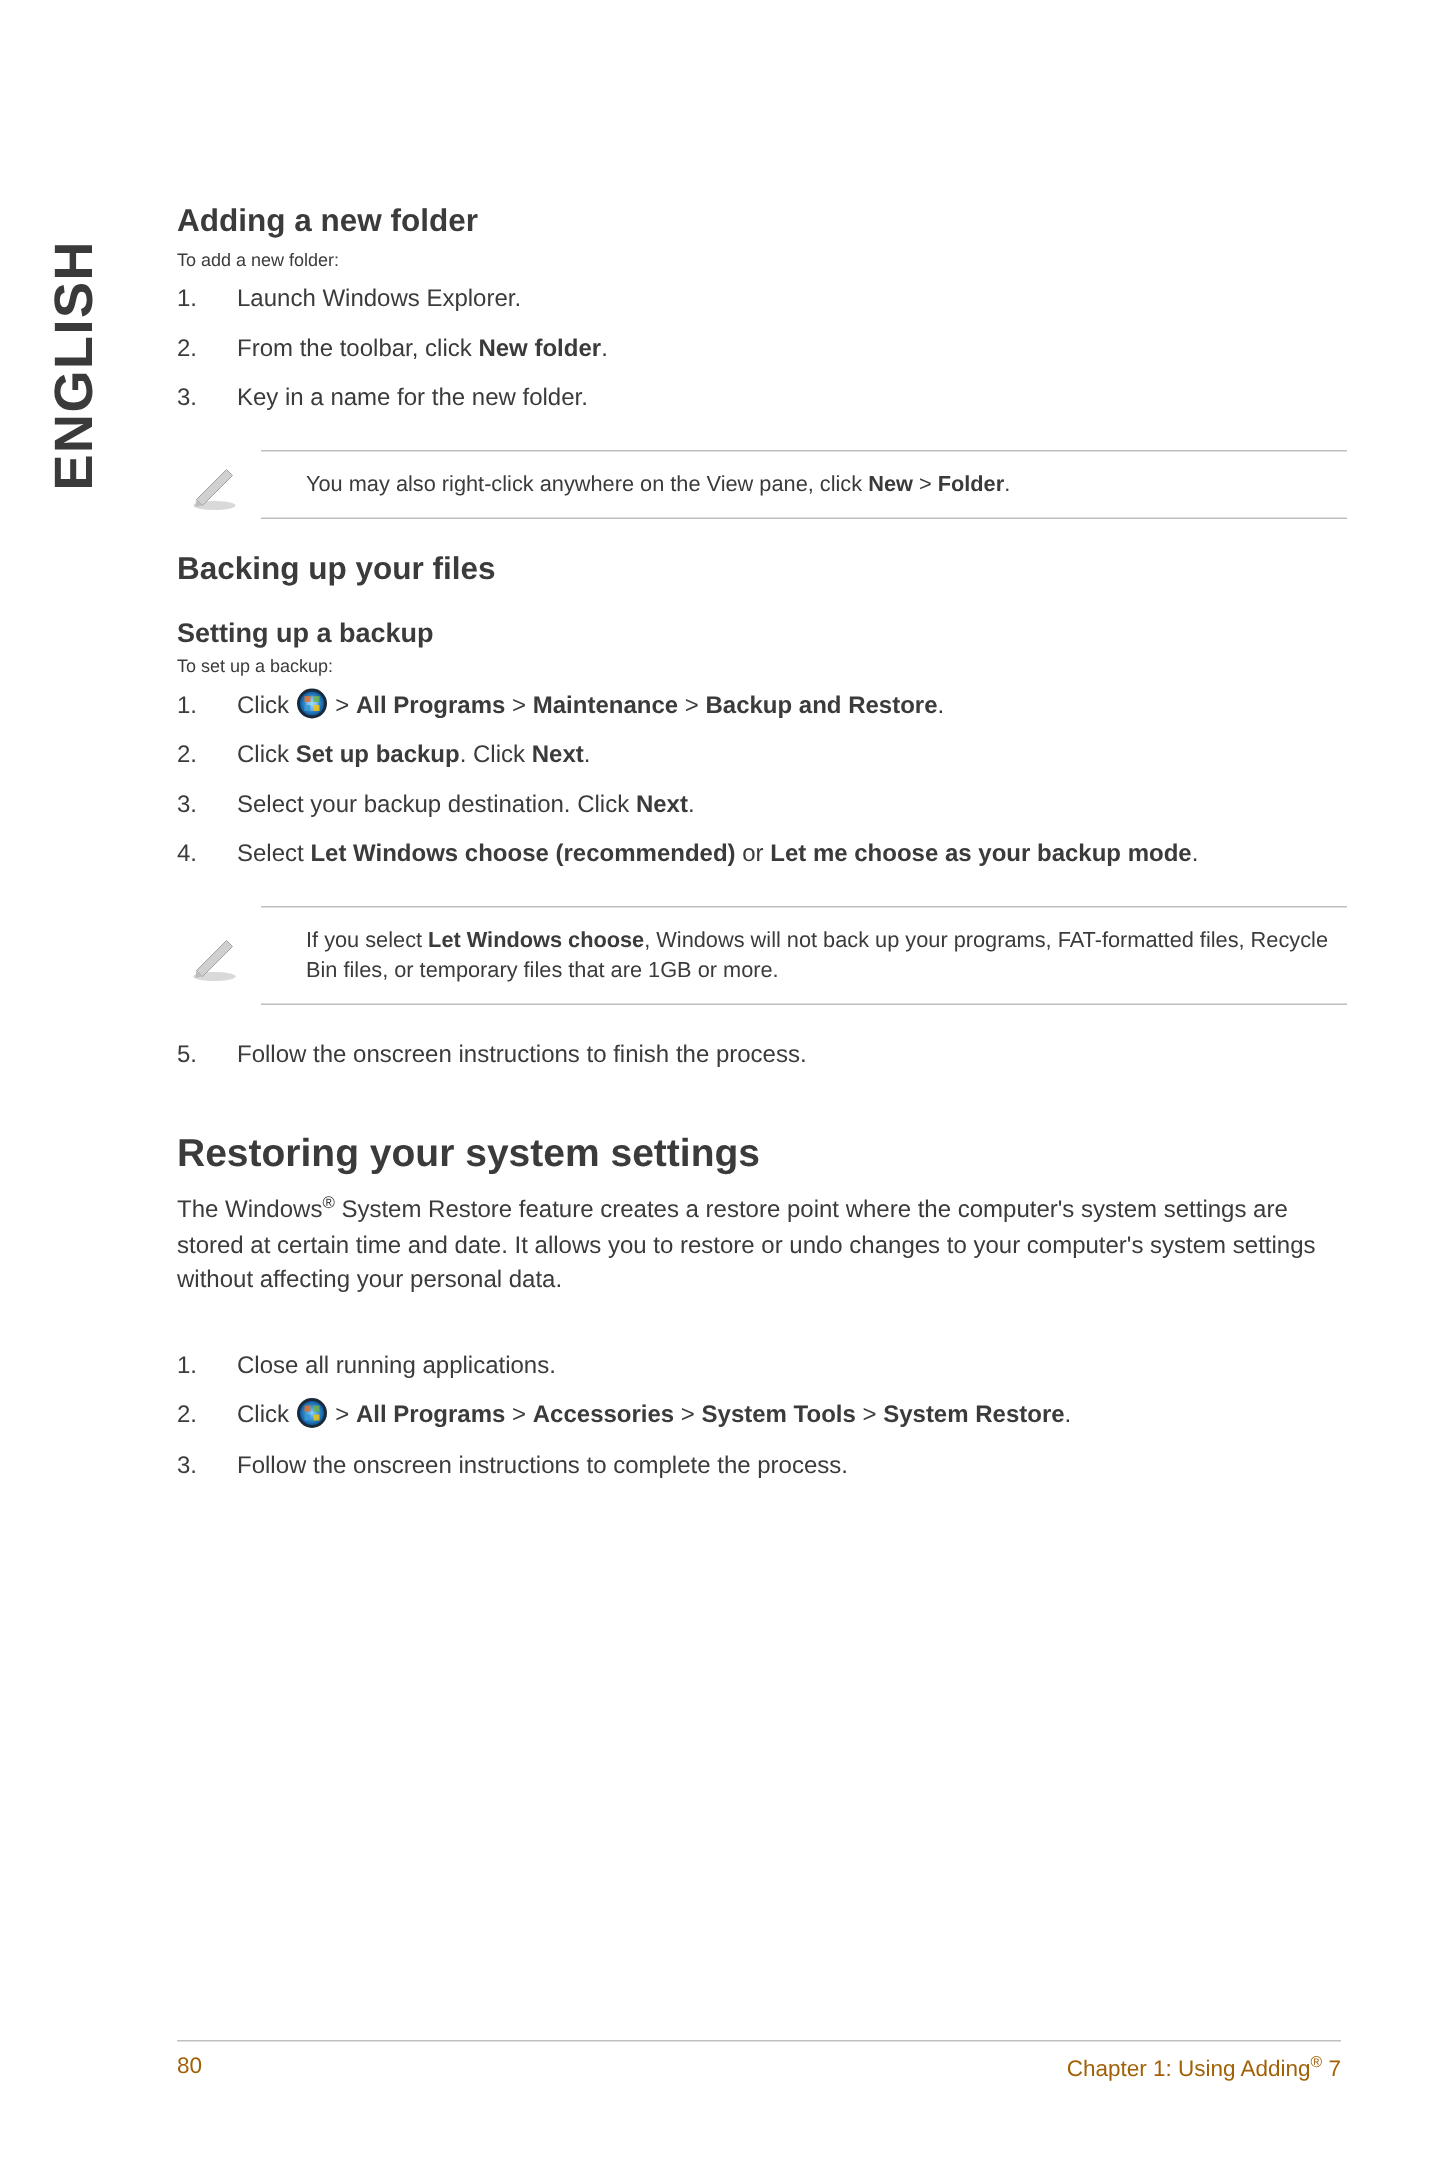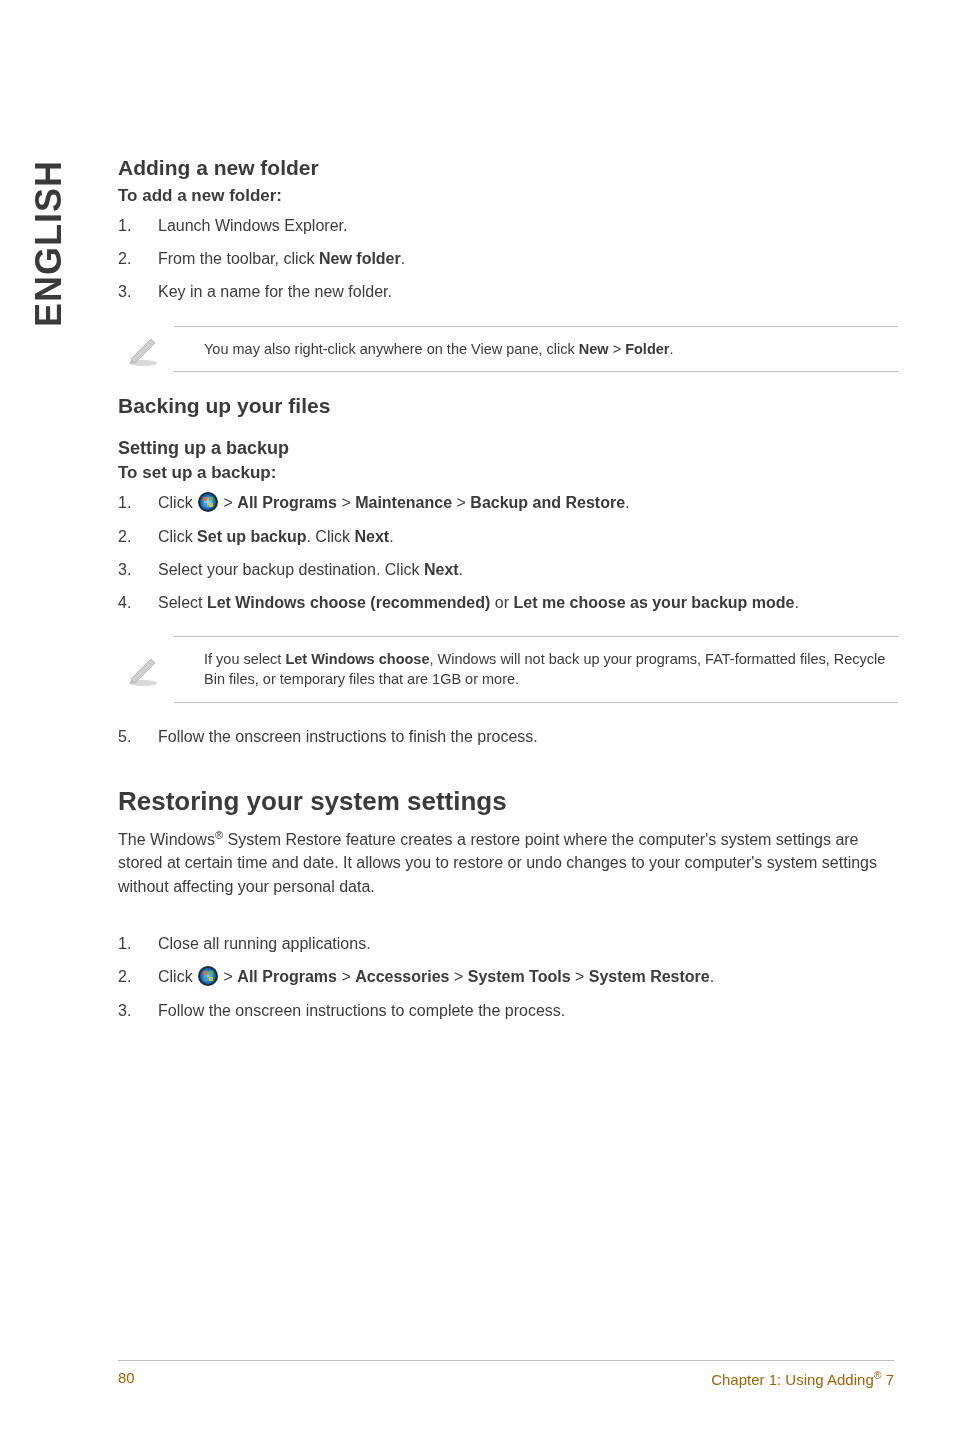--- a/index.html
+++ b/index.html
@@ -19,25 +19,25 @@
     text-orientation: mixed;
     font-weight: 900;
     font-size: 36px;
     letter-spacing: 1px;
     color: #3a3a3a;
     transform: rotate(180deg);
   }
   .page {
     position: absolute;
     left: 118px;
-    top: 156px;
+    top: 136px;
     width: 780px;
   }
   .h3 { font-size: 21px; font-weight: bold; margin-bottom: 6px; }
-  .h4 { font-size: 17px; font-weight: bold; margin-bottom: 4px; margin-top: 4px;}
+  .h4 { font-size: 12px; font-weight: normal; margin-bottom: 4px; margin-top: 4px;}
   .body-text, .ol-item, .sub-text { font-size: 16px; line-height: 1.45; }
   .ol { margin-top: 8px; }
   .ol-item { display: flex; margin-bottom: 10px; }
   .ol-num { width: 40px; flex-shrink: 0; }
   .ol-body { flex: 1; }
   .note-block {
     display: flex;
     align-items: center;
     margin: 22px 0 22px 0;
     width: 100%;

